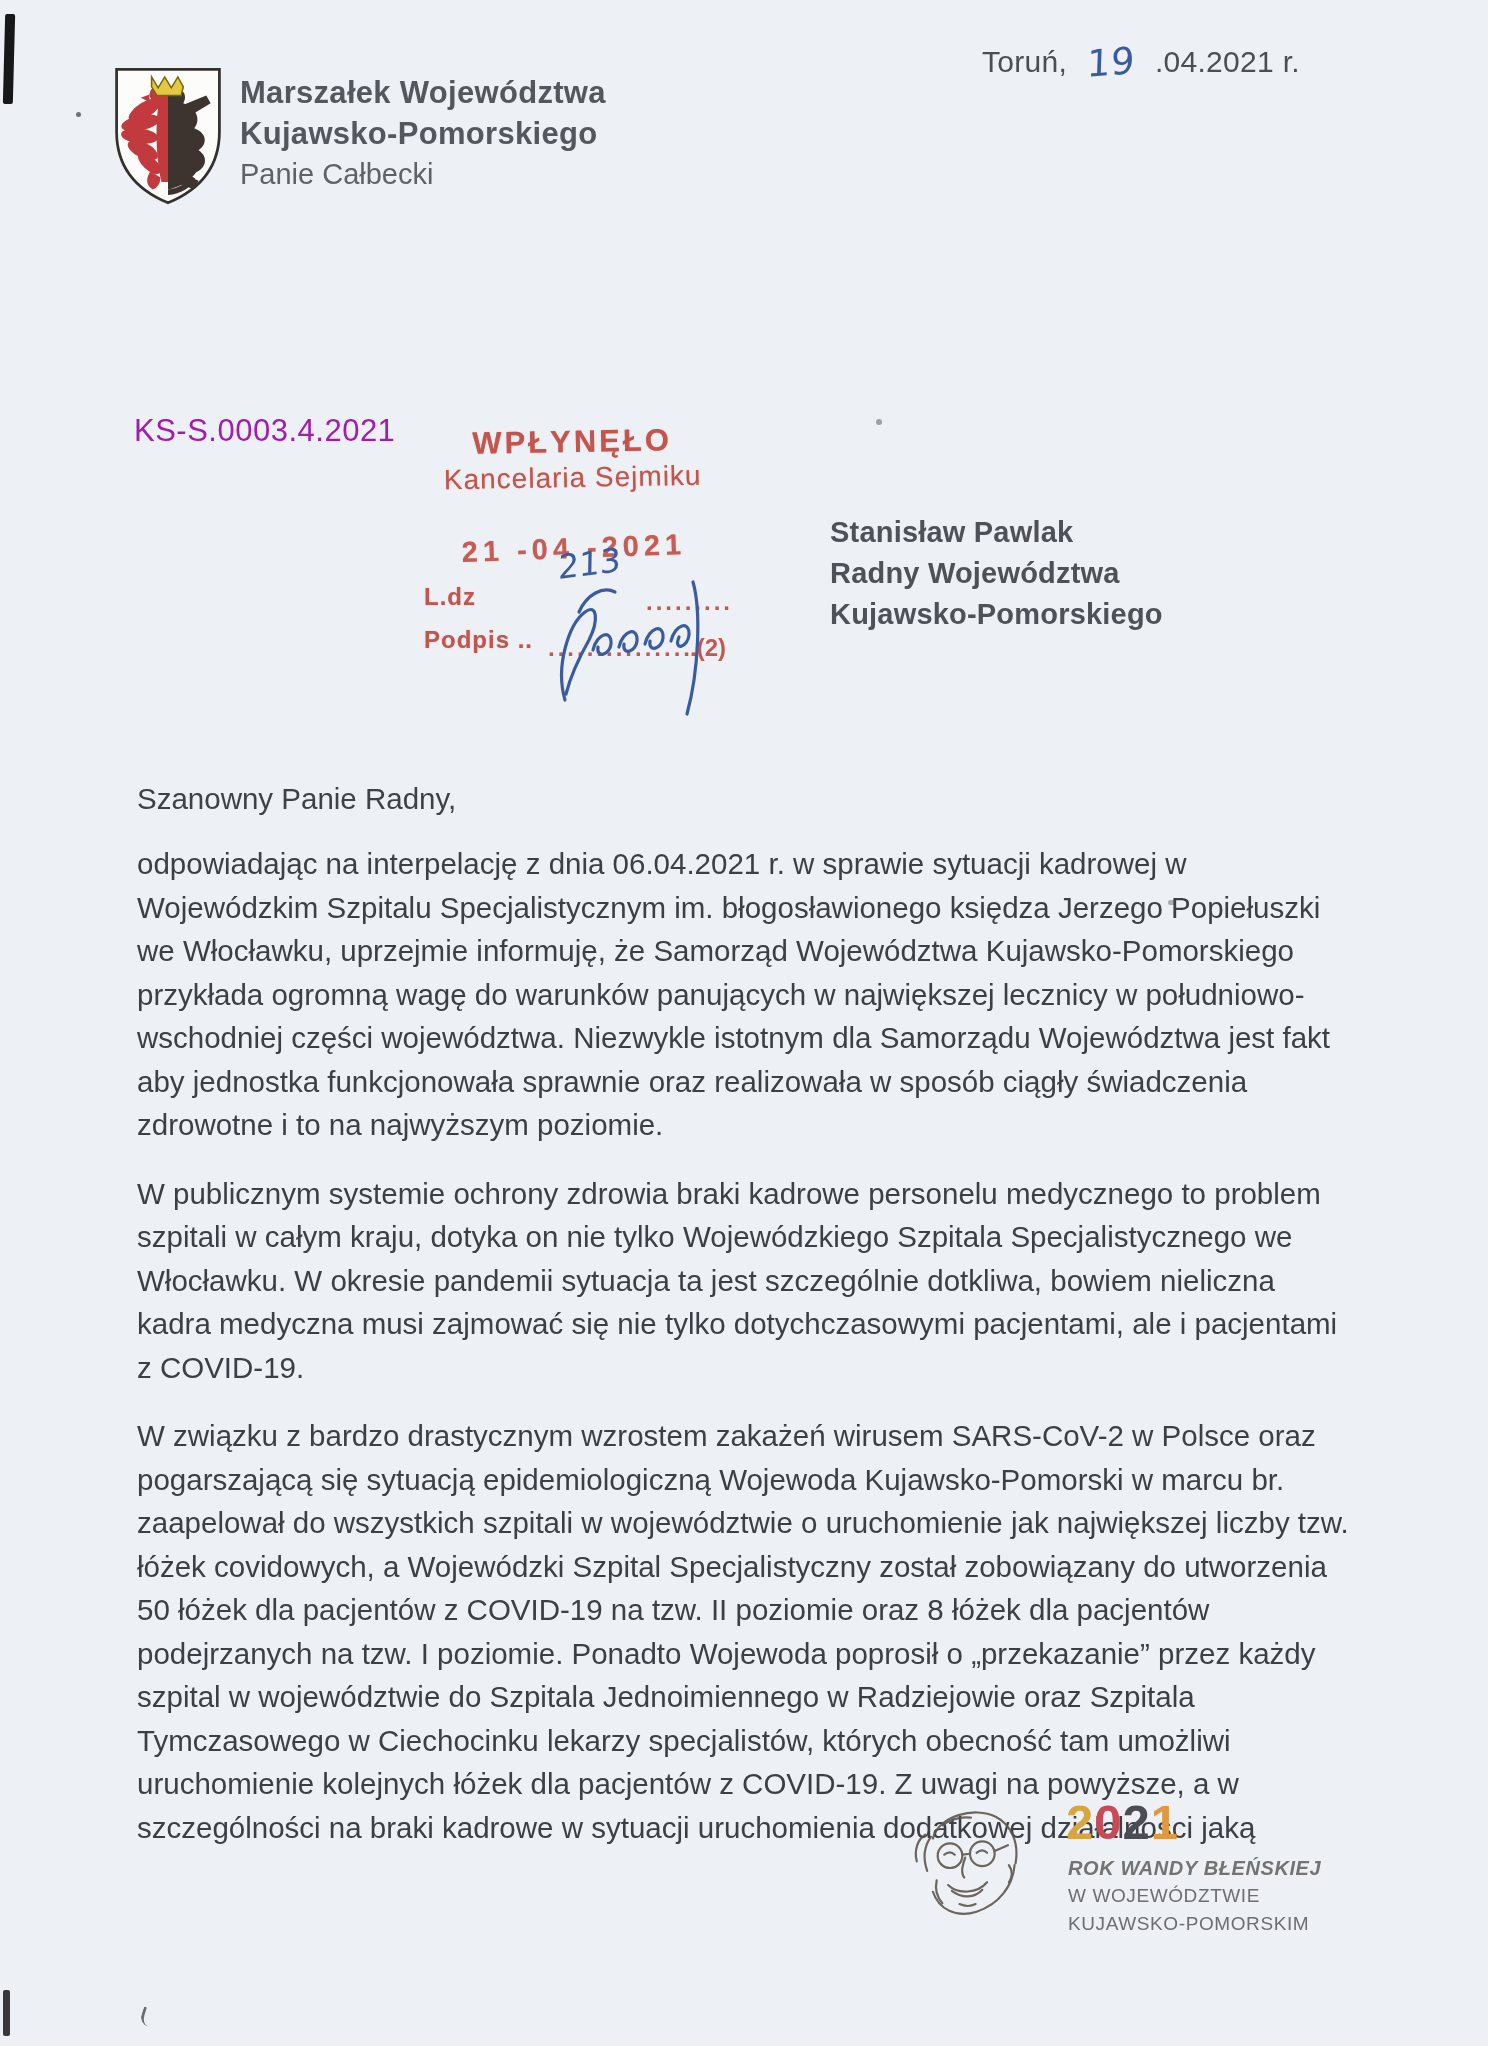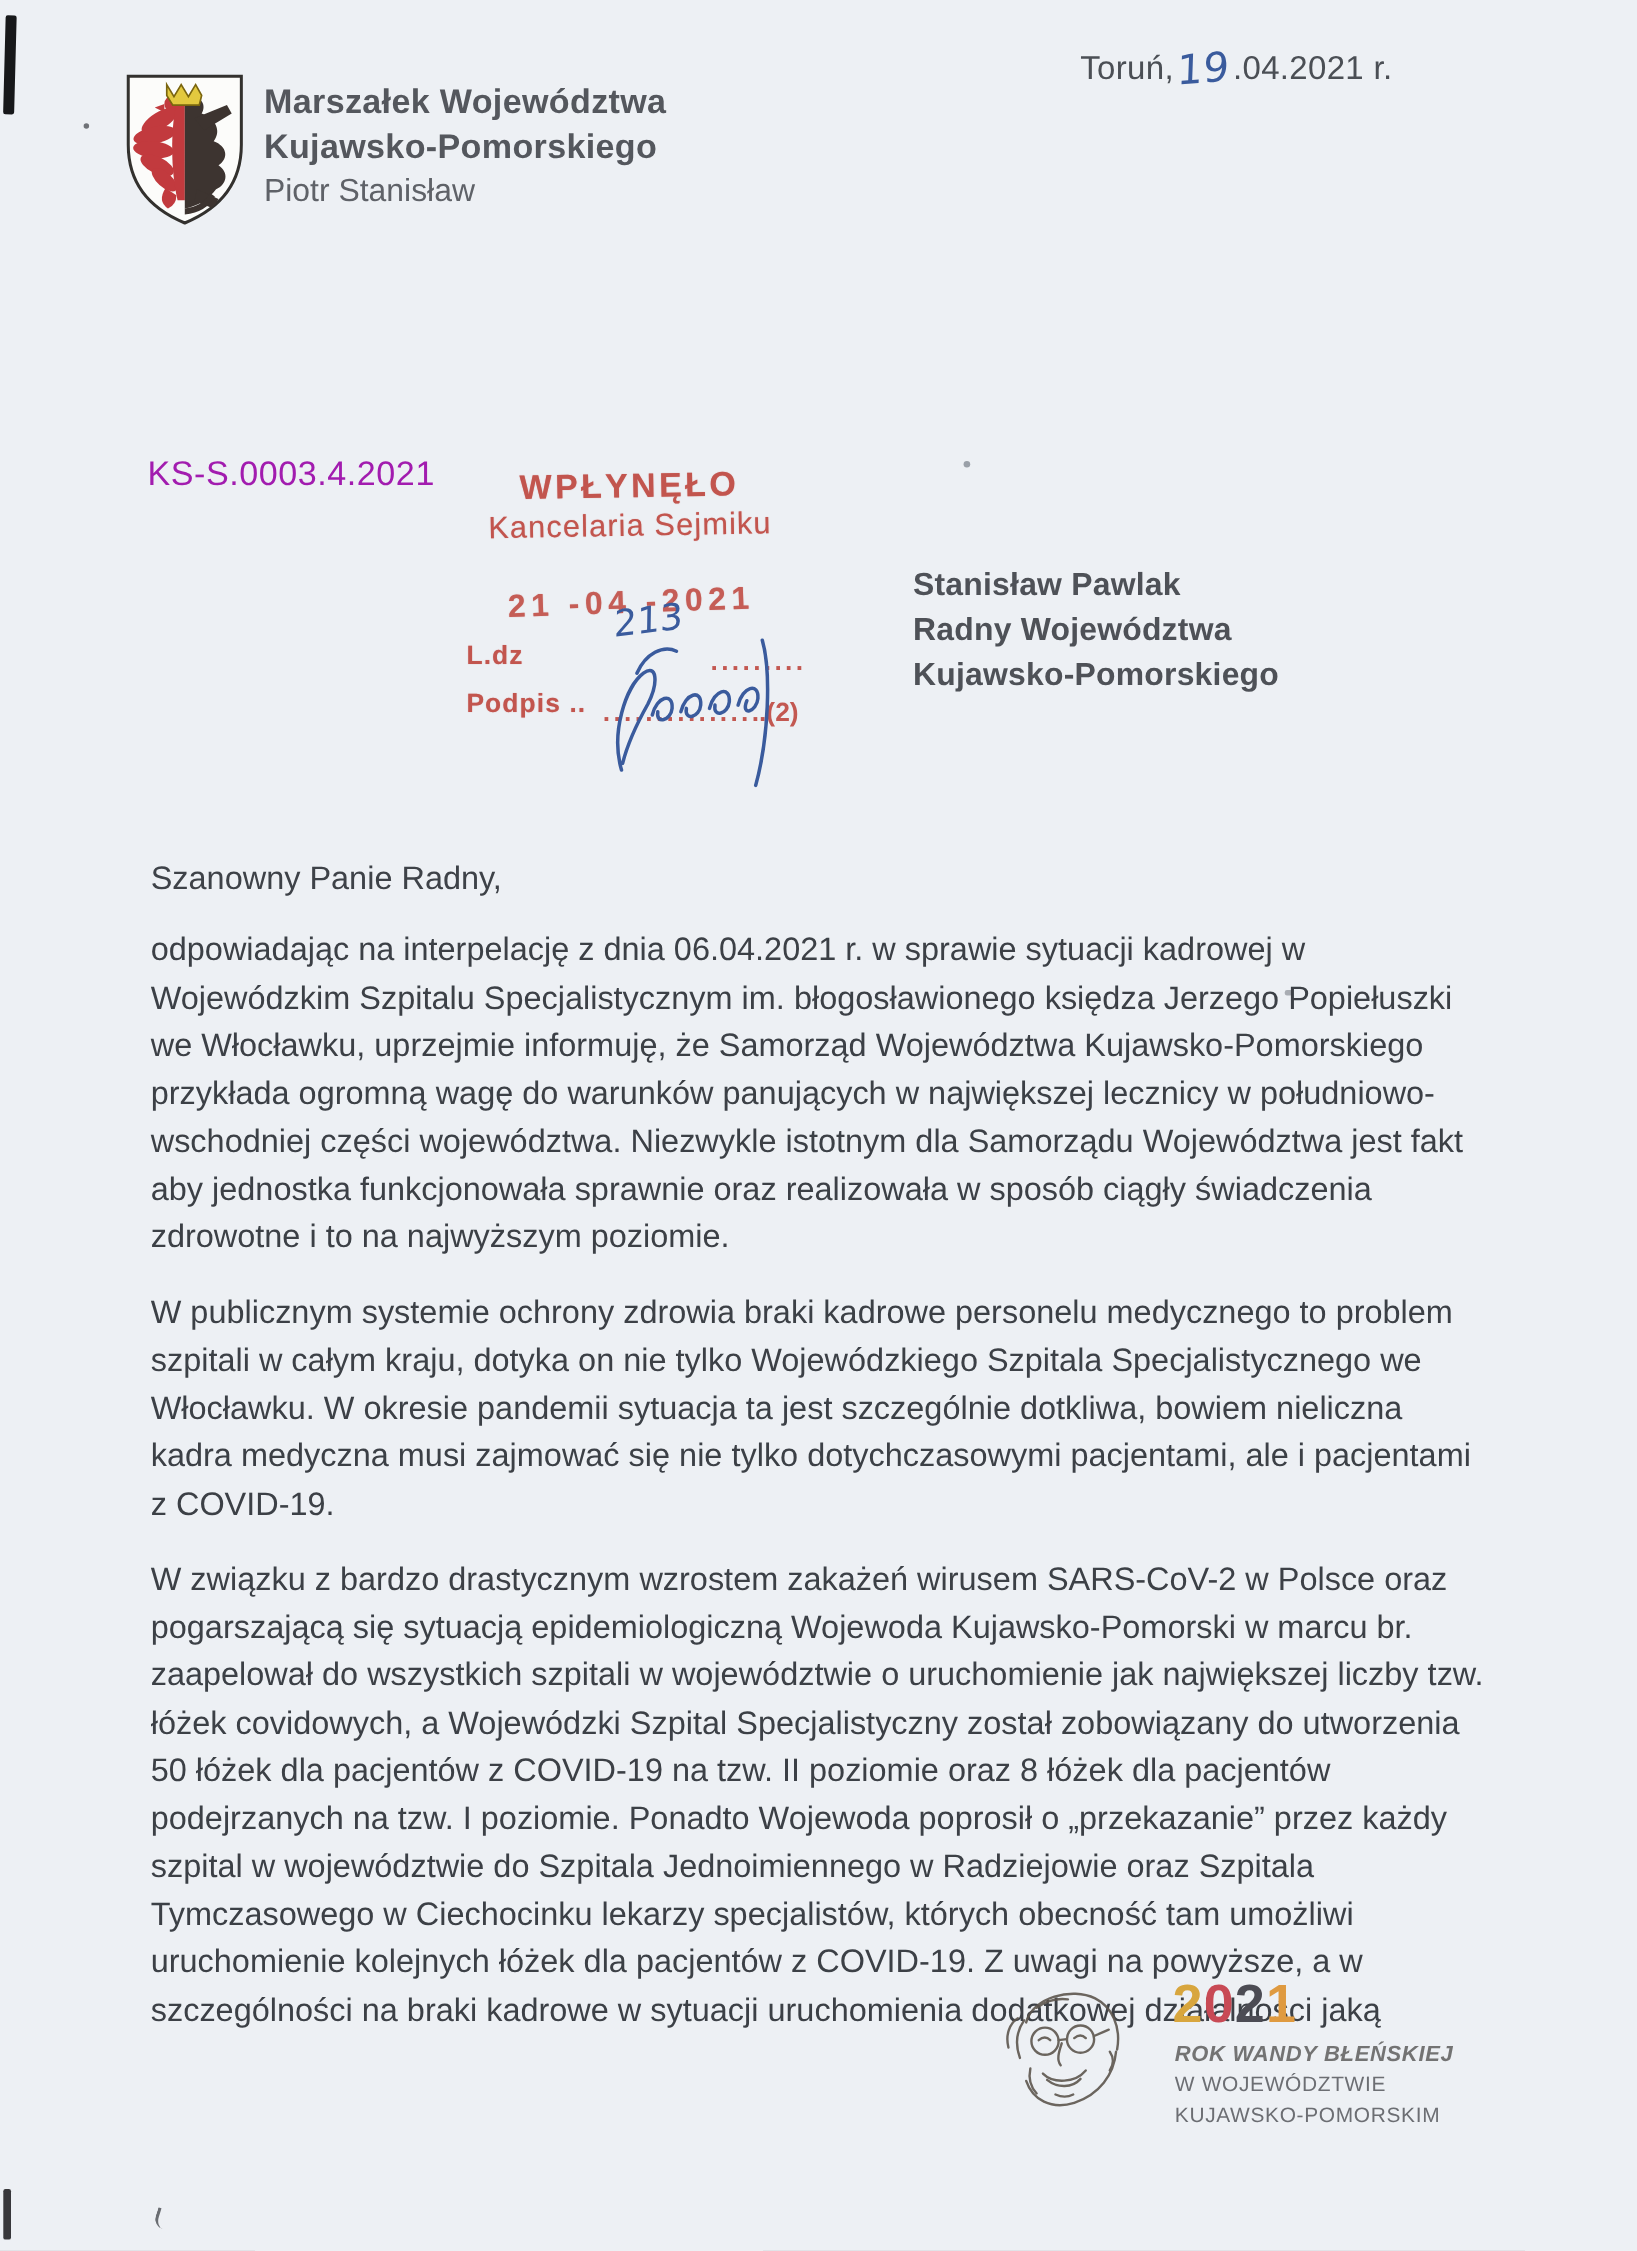--- a/index.html
+++ b/index.html
@@ -8,21 +8,21 @@
     width:1488px;height:2046px;
     background:#edf0f4;
     font-family:"Liberation Sans",sans-serif;
     overflow:hidden;
     color:#3d4147;
   }
   
   .dateline{
     position:absolute;left:982px;top:38px;
     font-size:30px;color:#4b4f55;
-    display:flex;align-items:baseline;gap:3px;
+    display:flex;align-items:baseline;gap:20px;
     letter-spacing:.3px;
   }
   .dateline .hand{
     color:var(--ink-color,#3a5b9d);
     font-size:37px;font-family:"DejaVu Sans",sans-serif;
     transform:rotate(-4deg) skewX(-6deg);
     display:inline-block;position:relative;top:3px;
     font-weight:400;
   }
   
@@ -133,21 +133,21 @@
         <path d="M50,113 q15,-2 21,-13 l4,3 q-7,13 -25,15 z"></path>
       </g>
 
       <path d="M35,10 l6,10 6,-10 6,10 6,-10 5,9 -2,8 H40 l-5,-8 z" fill="#e3c93f" stroke="#7a650f" stroke-width="1.4"></path>
     </g>
   </svg>
 
   <div class="sender">
     <div class="t1">Marszałek Województwa</div>
     <div class="t2">Kujawsko-Pomorskiego</div>
-    <div class="t3">Piotr Stanisław</div>
+    <div class="t3">Panie Całbecki</div>
   </div>
 
   <div class="refnum">KS-S.0003.4.2021</div>
 
   <div class="stamp">
     <div class="s1">WPŁYNĘŁO</div>
     <div class="s2">Kancelaria Sejmiku</div>
     <div class="sdate">21 -04 -2021</div>
   </div>
   <span class="stamp-small" style="left:424px;top:583px;">L.dz</span>

